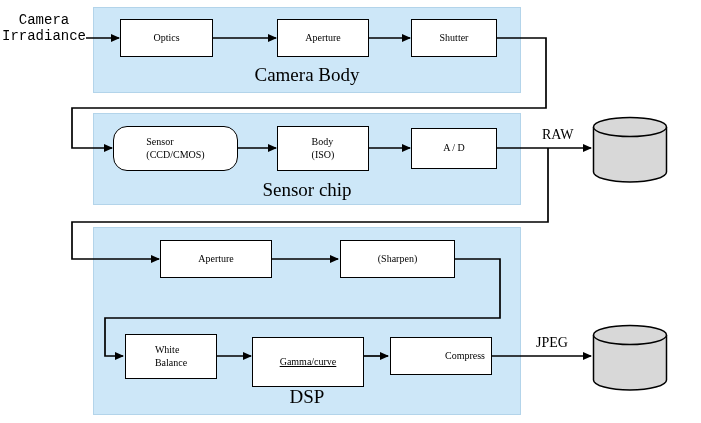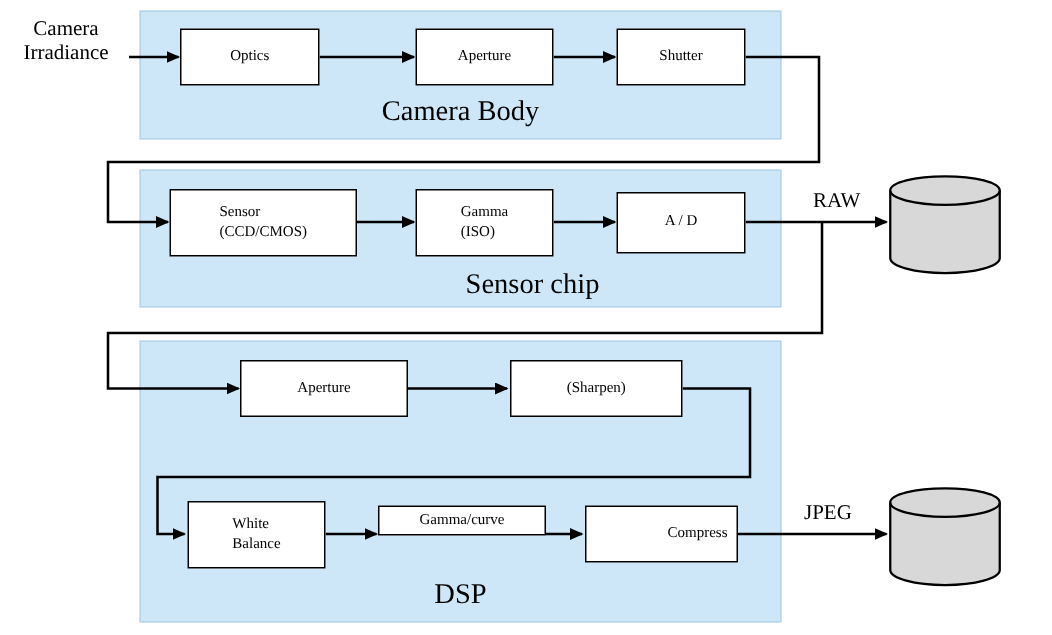--- a/index.html
+++ b/index.html
@@ -39,20 +39,21 @@
     font-size: 10px;
     line-height: 1.25;
     white-space: pre-line;
   }
   .freetext {
     position: absolute;
     font-size: 14px;
     line-height: 1.15;
     text-align: center;
     white-space: pre-line;
+    font-family: Liberation Mono, monospace;
   }
   .io-label {
     position: absolute;
     font-size: 14px;
   }
   svg.connectors {
     position: absolute;
     left: 0; top: 0;
     width: 701px; height: 423px;
     pointer-events: none;
@@ -73,21 +74,21 @@
 </head>
 <body>
 
 <div class="canvas">
 
   <div class="group" style="left:93px; top:7px; width:428px; height:86px;">
     <div class="group-label" style="bottom:6px;">Camera Body</div>
   </div>
 
   <div class="group" style="left:93px; top:113px; width:428px; height:92px;">
-    <div class="group-label" style="bottom:3px;margin-left:48px;">Sensor chip</div>
+    <div class="group-label" style="bottom:3px;">Sensor chip</div>
   </div>
 
   <div class="group" style="left:93px; top:227px; width:428px; height:188px;">
     <div class="group-label" style="bottom:6px;">DSP</div>
   </div>
 
   <svg class="connectors" viewBox="0 0 701 423">
     <defs>
       <marker id="ah" markerWidth="9" markerHeight="8" refX="8" refY="4" orient="auto" markerUnits="userSpaceOnUse">
         <path class="ah" d="M0,0 L9,4 L0,8 z"></path>
@@ -108,31 +109,31 @@
     <path class="arrow" marker-end="url(#ah)" d="M 492 356 H 591"></path>
   </svg>
 
   <div class="freetext" style="left:2px; top:12px; width:84px;">Camera
 Irradiance</div>
 
   <div class="node" style="left:120px; top:19px; width:93px; height:38px;">Optics</div>
   <div class="node" style="left:277px; top:19px; width:92px; height:38px;">Aperture</div>
   <div class="node" style="left:411px; top:19px; width:86px; height:38px;">Shutter</div>
 
-  <div class="node" style="left:113px; top:126px; width:125px; height:45px;">Sensor
+  <div class="node" style="left:113px; top:126px; width:125px; height:45px;border-radius:14px;">Sensor
 (CCD/CMOS)</div>
-  <div class="node" style="left:277px; top:126px; width:92px; height:45px;">Gamma
+  <div class="node" style="left:277px; top:126px; width:92px; height:45px;">Body
 (ISO)</div>
   <div class="node" style="left:411px; top:128px; width:86px; height:41px;">A / D</div>
 
   <div class="node" style="left:160px; top:240px; width:112px; height:38px;">Aperture</div>
   <div class="node" style="left:340px; top:240px; width:115px; height:38px;">(Sharpen)</div>
   <div class="node" style="left:125px; top:334px; width:92px; height:45px;">White
 Balance</div>
-  <div class="node" style="left:252px; top:337px; width:112px; height:20px;">Gamma/curve</div>
+  <div class="node" style="left:252px; top:337px; width:112px; height:50px;text-decoration:underline;">Gamma/curve</div>
   <div class="node" style="left:390px; top:337px; width:102px; height:38px;padding-left:48px;">Compress</div>
 
   <div class="io-label" style="left:542px; top:127px;">RAW</div>
   <div class="io-label" style="left:536px; top:335px;">JPEG</div>
 
   <div class="cylinder" style="left:592px; top:116px;">
     <svg width="76" height="68" viewBox="0 0 76 68">
       <path class="cyl-shape" d="M 1.5 11 V 56 A 36.5 10 0 0 0 74.5 56 V 11"></path>
       <ellipse class="cyl-shape" cx="38" cy="11" rx="36.5" ry="9.5"></ellipse>
     </svg>

